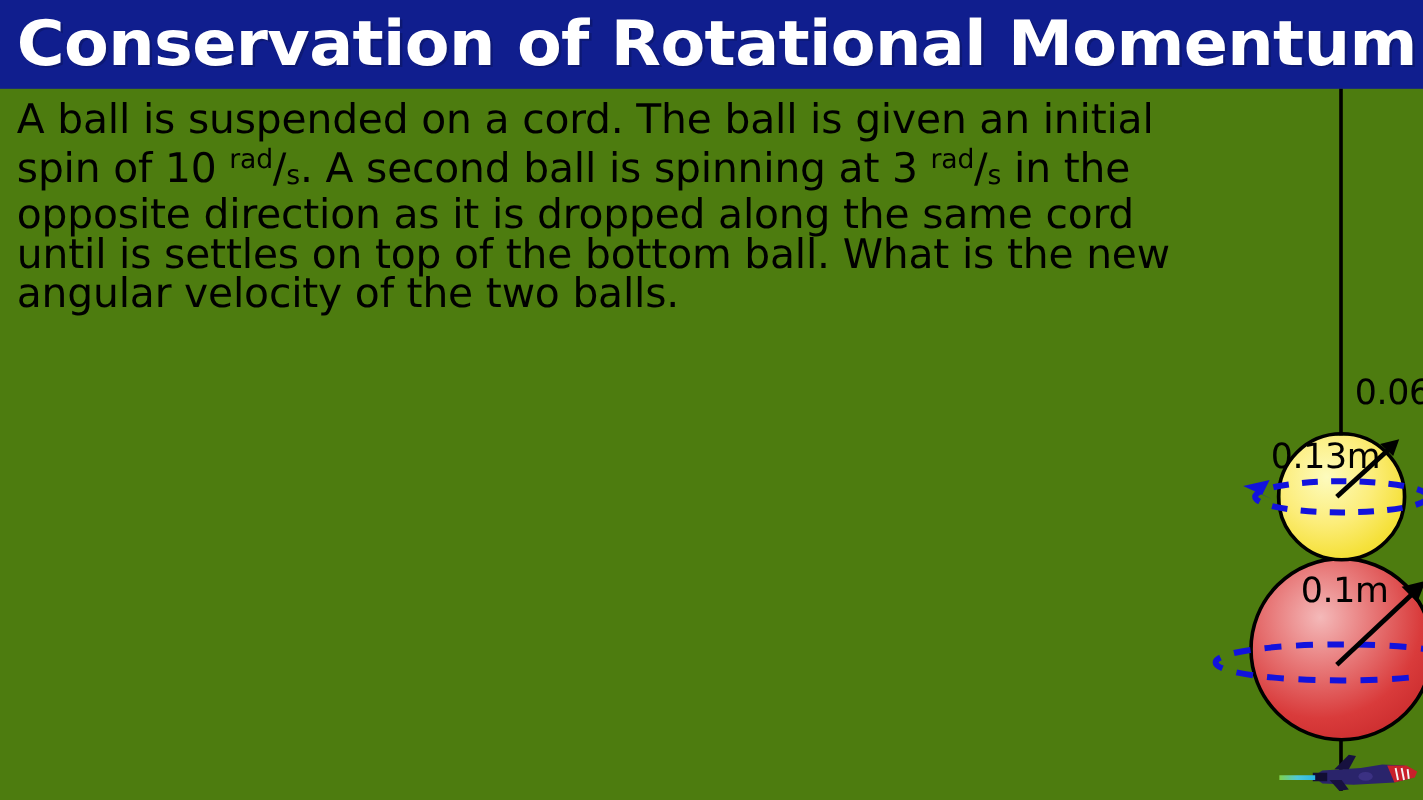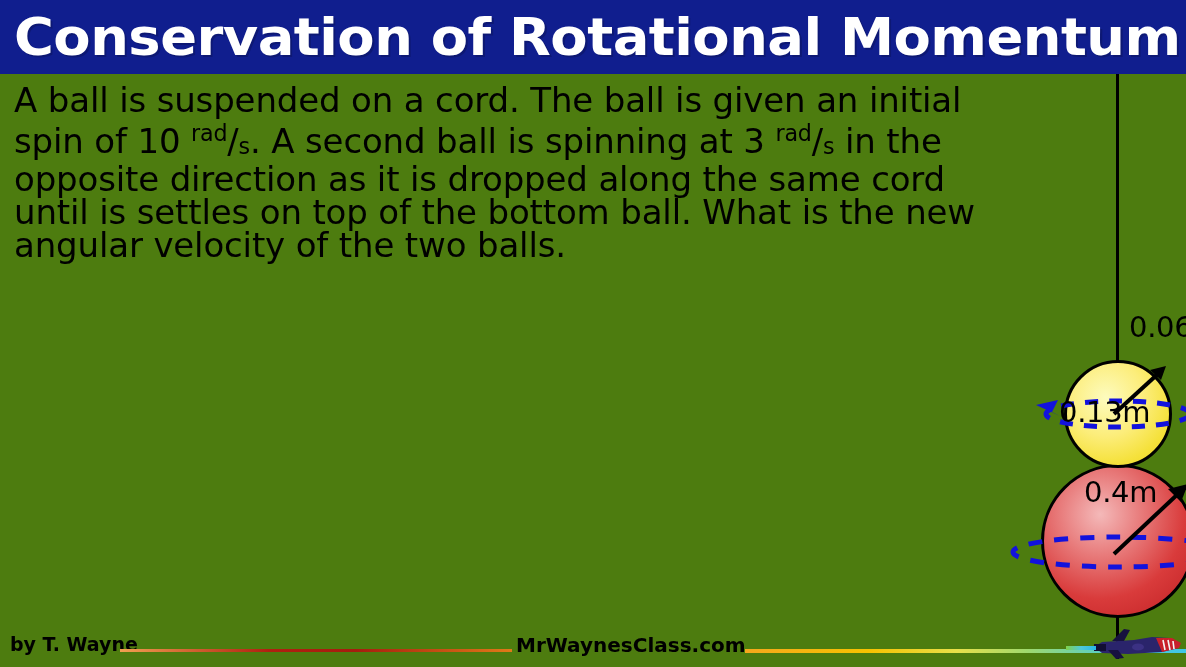--- a/index.html
+++ b/index.html
@@ -119,21 +119,21 @@
   .diagram-label {
     position: absolute;
     font-family: "DejaVu Sans", sans-serif;
     font-size: 29px;
     color: #000000;
     white-space: nowrap;
     z-index: 6;
     letter-spacing: -0.3px;
   }
   #label-mass-top   { left: 145px; top: 250px; }
-  #label-radius-top { left: 75px;  top: 303px; margin-top: 32px; }
+  #label-radius-top { left: 75px;  top: 303px; }
   #label-radius-bot { left: 100px; top: 415px; }
   #label-mass-bot   { left: 85px;  top: 500px; }
 
   .spin-svg {
     position: absolute;
     left: 0;
     top: 0;
     width: 256px;
     height: 600px;
     overflow: visible;
@@ -221,29 +221,23 @@
       </g>
 
       <g>
         <line x1="130" y1="494" x2="196" y2="432" stroke="#000" stroke-width="4"></line>
         <path d="M 204 424 L 184 429 L 197 442 Z" fill="#000"></path>
       </g>
     </svg>
 
     <div class="diagram-label" id="label-mass-top">0.065kg</div>
     <div class="diagram-label" id="label-radius-top">0.13m</div>
-    <div class="diagram-label" id="label-radius-bot">0.4m</div>
+    <div class="diagram-label" id="label-radius-bot">0.1m</div>
   </div>
 
-  <div id="footer">
-    <div id="byline">by T. Wayne</div>
-    <div id="rule-left"></div>
-    <div id="site">MrWaynesClass.com</div>
-    <div id="rule-right"></div>
-  </div>
 
   <svg id="jet" width="118" height="34" viewBox="0 0 118 34">
     <path d="M 28 19 L 36 14 L 68 12 L 86 9 L 104 10 L 114 15 L 112 20 L 96 24 L 62 26 L 36 25 Z" fill="#2A246B"></path>
     <path d="M 90 10 L 106 10 L 115 15 L 113 20 L 96 24 Z" fill="#C8202A"></path>
     <path d="M 97 12 L 99 22 M 102 12 L 104 22 M 107 13 L 108 21" stroke="#f4f4f4" stroke-width="1.6" fill="none"></path>
     <path d="M 46 13 L 58 1 L 64 2 L 58 13 Z" fill="#17113F"></path>
     <path d="M 42 22 L 50 31 L 58 30 L 52 22 Z" fill="#17113F"></path>
     <path d="M 28 16 L 40 16 L 40 23 L 28 23 Z" fill="#120E33"></path>
     <ellipse cx="72" cy="19" rx="6" ry="3.6" fill="#3B3183"></ellipse>
     <path d="M 0 18 L 30 18 L 30 22 L 0 22 Z" fill="url(#trailgrad)"></path>

